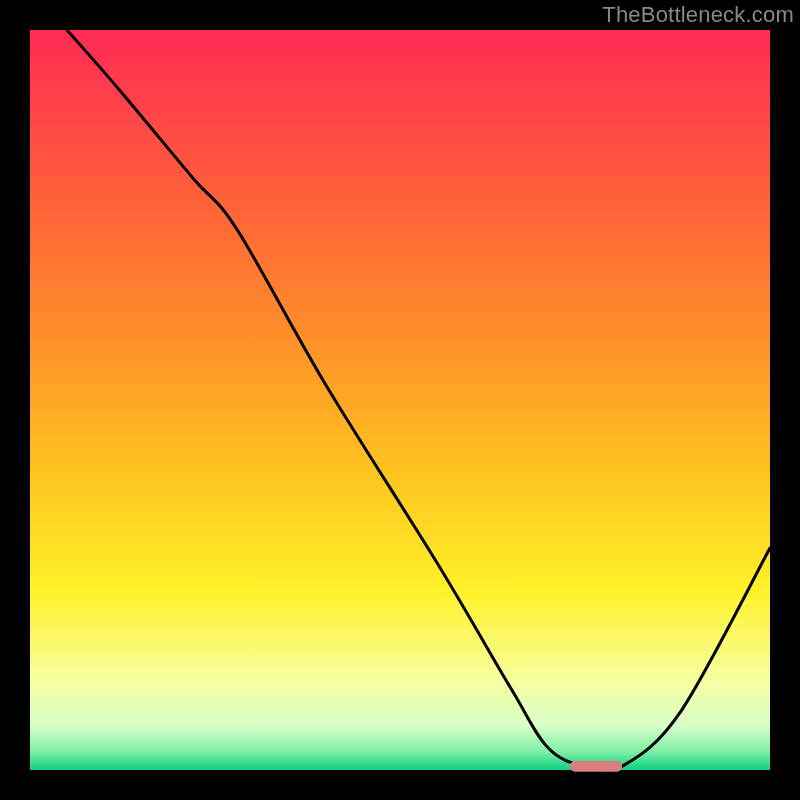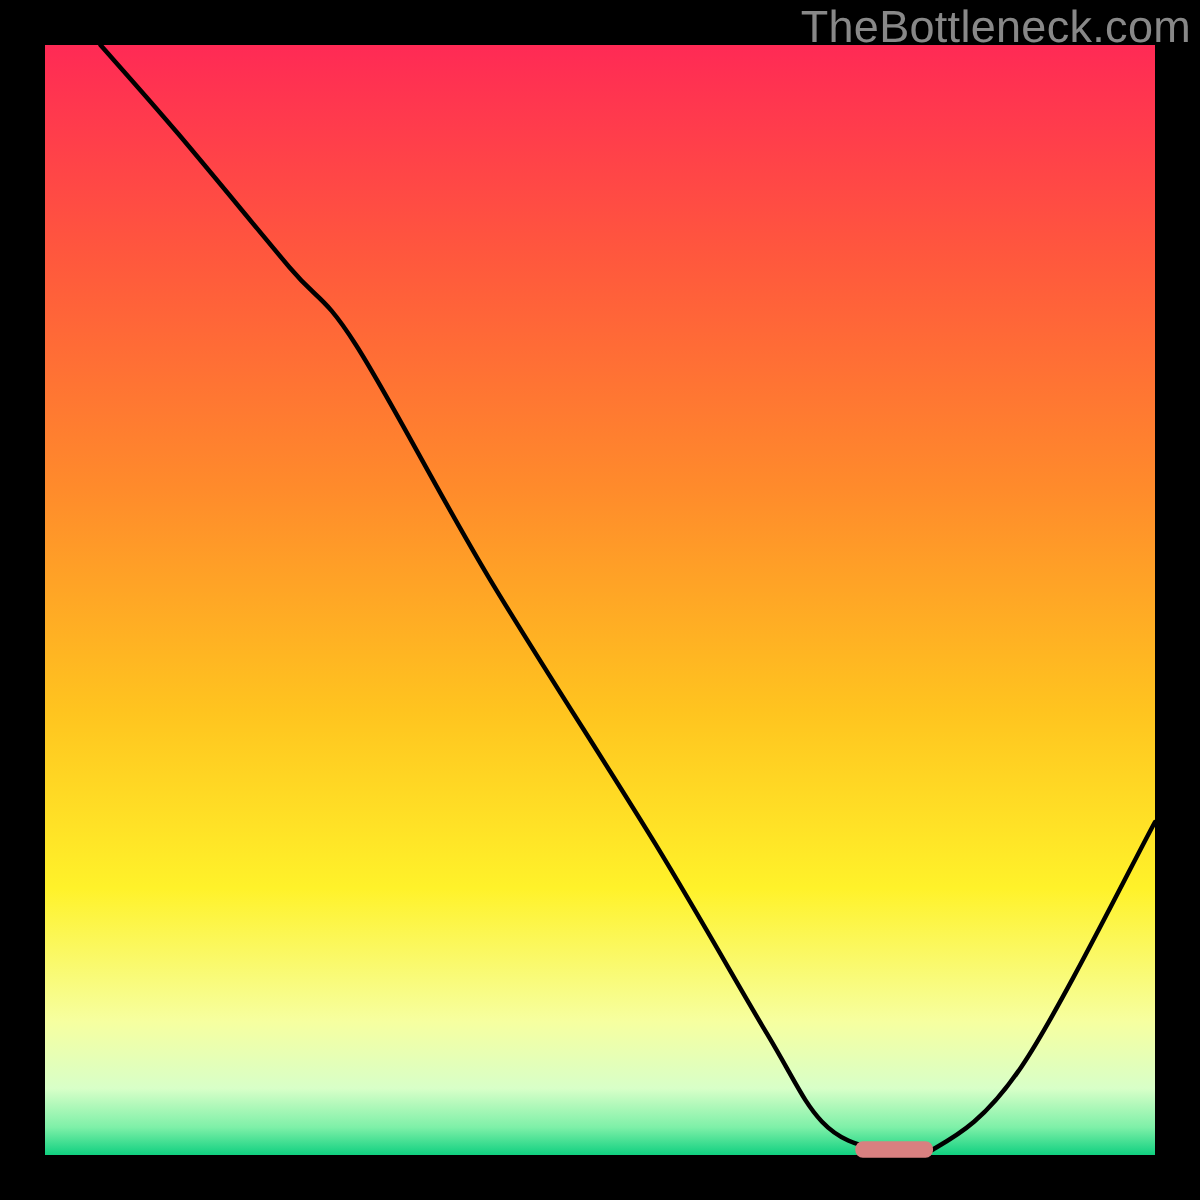--- a/index.html
+++ b/index.html
@@ -14,21 +14,21 @@
     position: relative;
     width: 800px;
     height: 800px;
   }
   .watermark {
     position: absolute;
     top: 2px;
     right: 6px;
     color: #888888;
     font-family: Arial, Helvetica, sans-serif;
-    font-size: 30px;
+    font-size: 22px;
     font-weight: 500;
     letter-spacing: 0.2px;
     user-select: none;
   }
   svg.plot {
     position: absolute;
     left: 0;
     top: 0;
   }
 </style>

